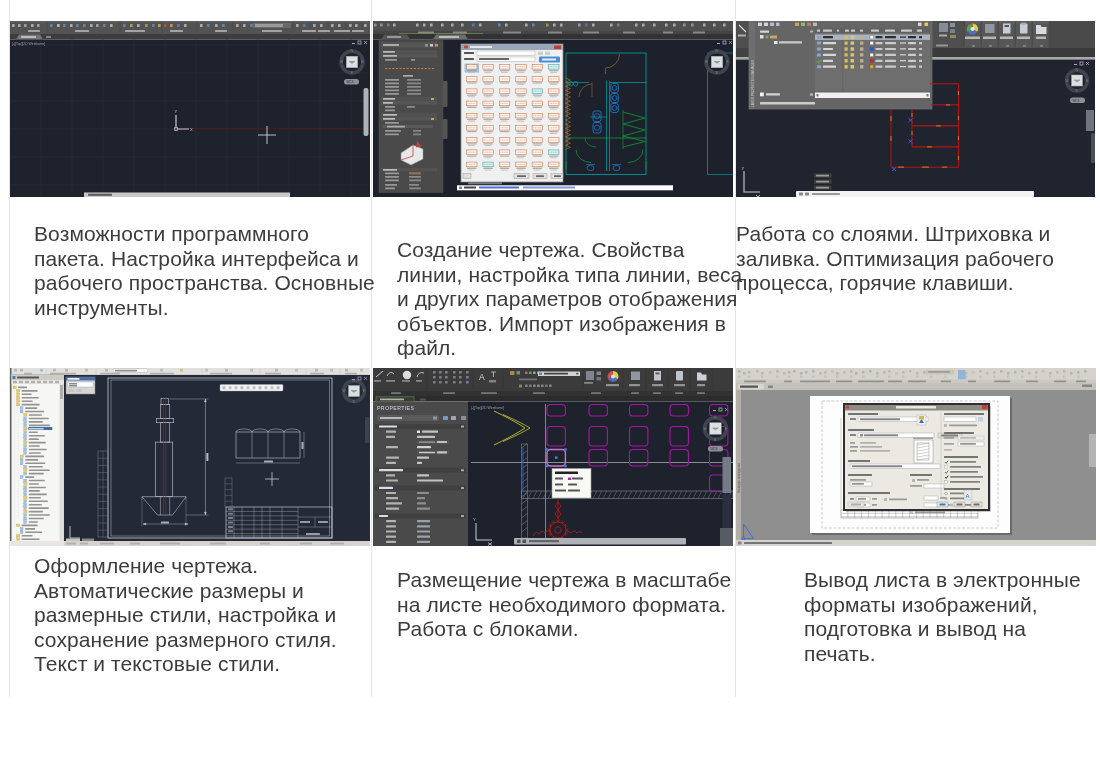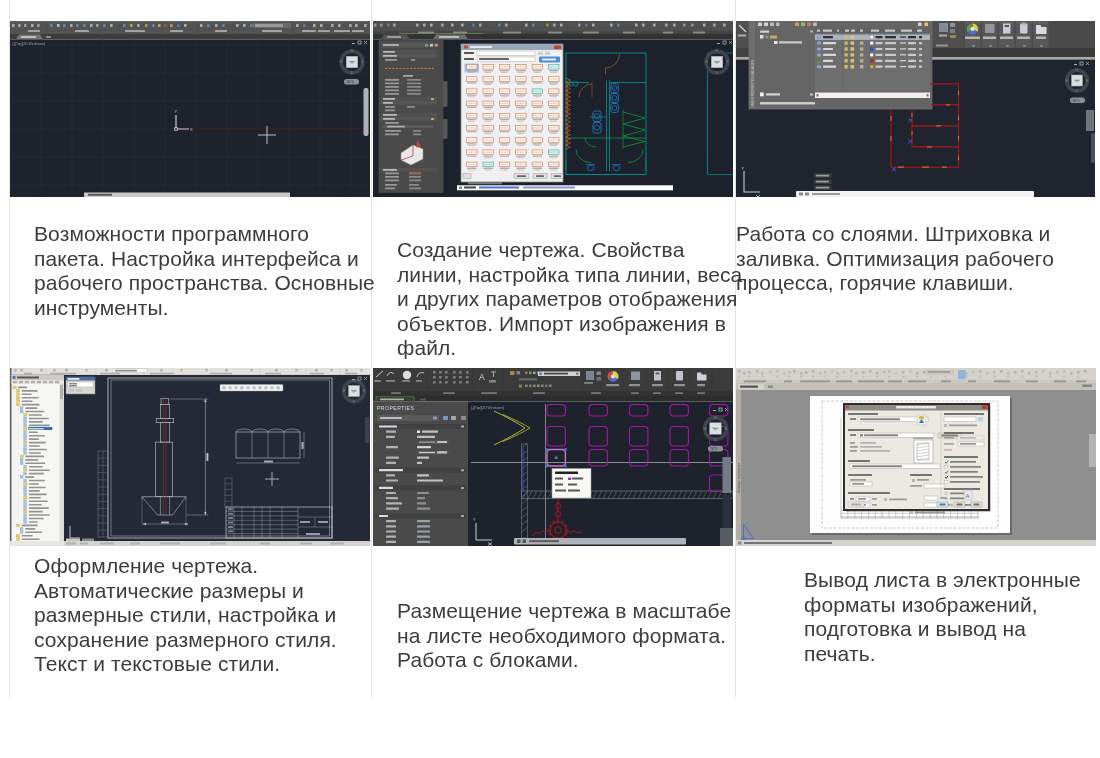--- a/index.html
+++ b/index.html
@@ -1465,13 +1465,13 @@
       <path d="M7.5,170.5 l-2,2 m0,-2 l2,2" stroke="#3b6ee0" stroke-width="0.6" fill="none"></path>
       <rect x="6" y="169" width="2.8" height="2.8" fill="none" stroke="#3b6ee0" stroke-width="0.55"></rect>
       <rect x="0" y="172" width="360" height="6" fill="#d6d3cc"></rect>
       <rect x="2" y="173.5" width="3.5" height="3" fill="#888" rx="0.5"></rect>
       <rect x="8" y="174" width="88" height="2" fill="#555" rx="0.5" opacity="0.75"></rect>
     </svg></div>
 <div class="c" style="left:34px;top:222px">Возможности программного<br>пакета. Настройка интерфейса и<br>рабочего пространства. Основные<br>инструменты.</div>
 <div class="c" style="left:397px;top:238px">Создание чертежа. Свойства<br>линии, настройка типа линии, веса<br>и других параметров отображения<br>объектов. Импорт изображения в<br>файл.</div>
 <div class="c" style="left:736px;top:222px">Работа со слоями. Штриховка и<br>заливка. Оптимизация рабочего<br>процесса, горячие клавиши.</div>
 <div class="c" style="left:34px;top:554px">Оформление чертежа.<br>Автоматические размеры и<br>размерные стили, настройка и<br>сохранение размерного стиля.<br>Текст и текстовые стили.</div>
-<div class="c" style="left:397px;top:599px">Размещение чертежа в масштабе<br>на листе необходимого формата.<br>Работа с блоками.</div>
+<div class="c" style="left:397px;top:568px">Размещение чертежа в масштабе<br>на листе необходимого формата.<br>Работа с блоками.</div>
 <div class="c" style="left:804px;top:568px">Вывод листа в электронные<br>форматы изображений,<br>подготовка и вывод на печать.</div>
 </body></html>

